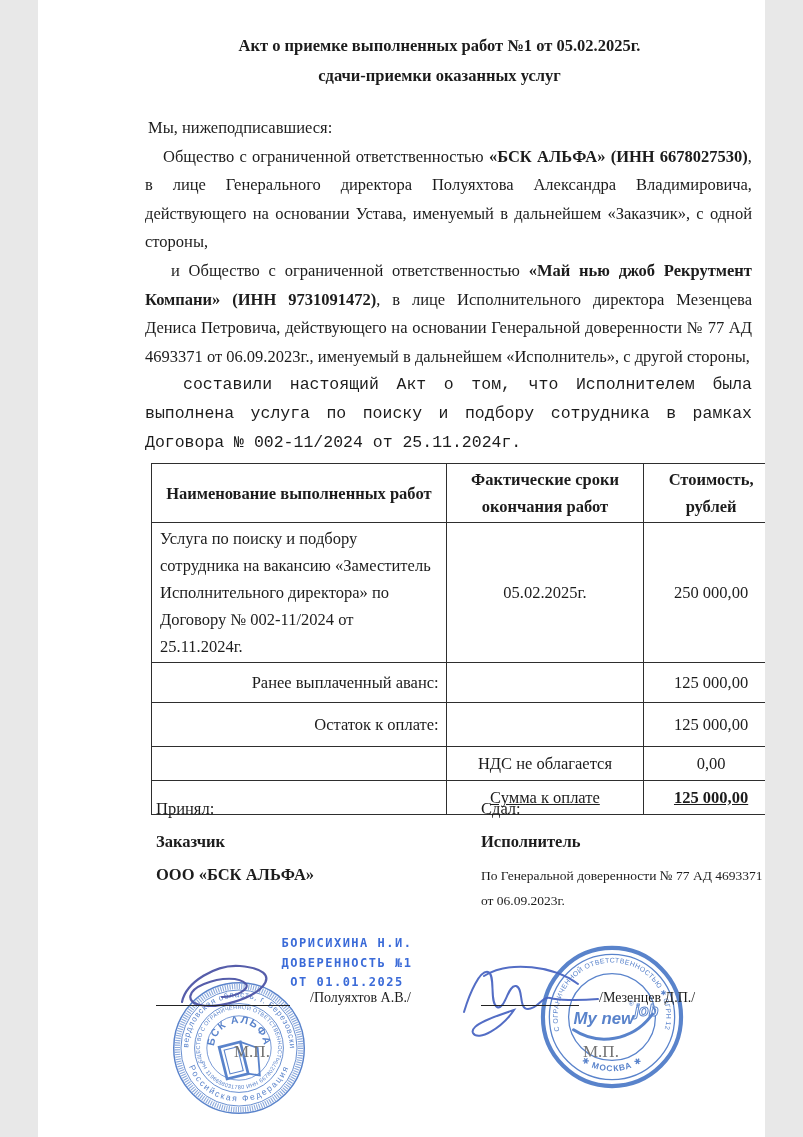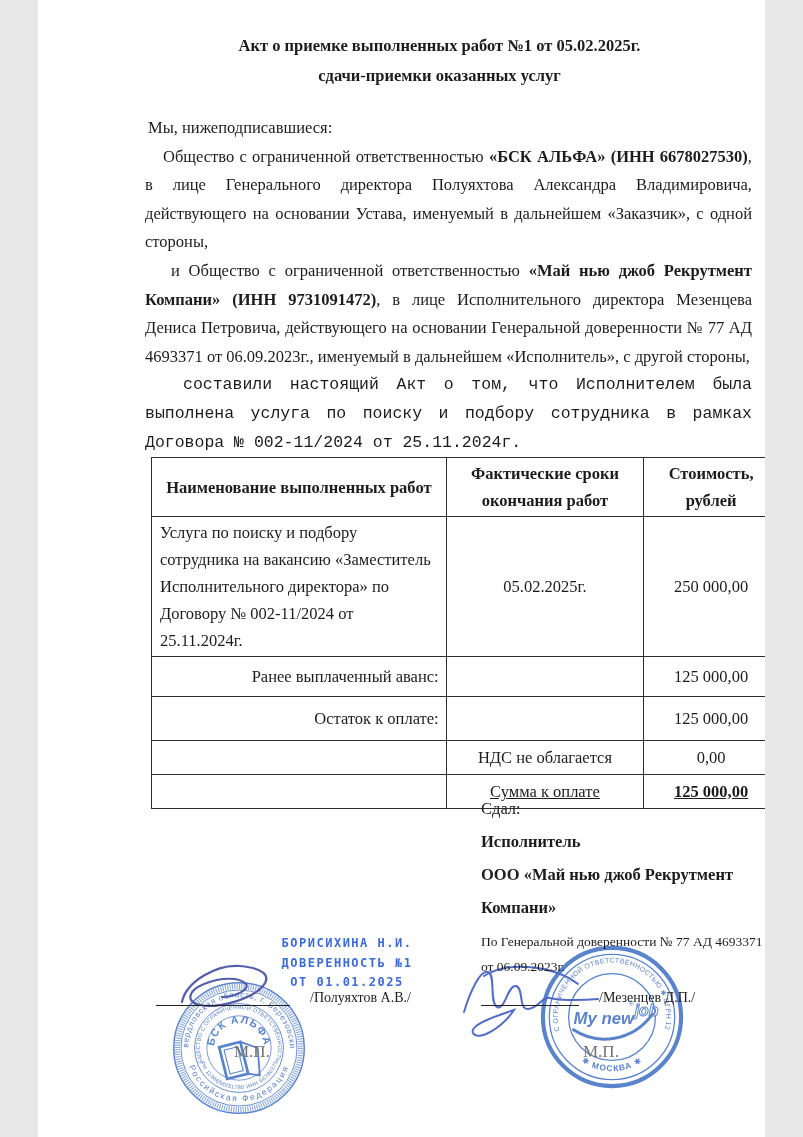--- a/index.html
+++ b/index.html
@@ -24,21 +24,21 @@
   }
   .content p{margin:0;}
   p.intro{text-indent:3px;text-align:left;}
   p.para1{text-indent:18px;}
   p.para2{text-indent:26px;}
   p.para3{text-indent:38px;font-family:Liberation Mono, monospace;}
   .content b{font-weight:bold;margin-top:28px;}
   
   .works-table{
     border-collapse:collapse;
-    width:628px;margin-left:6px;
+    width:628px;margin-left:6px;margin-top:6px;
     font-size:16.5px;line-height:27px;
   }
   .works-table td,.works-table th{
     border:1.6px solid #2e2e2e;
     padding:2px 8px;vertical-align:middle;
   }
   .works-table th{font-weight:bold;text-align:center;}
   .works-table col.c1{width:47%;}
   .works-table col.c2{width:31.5%;}
   .works-table col.c3{width:21.5%;}
@@ -132,25 +132,29 @@
       <tr class="r5">
         <td></td>
         <td class="cell-center">Сумма к оплате</td>
         <td class="cell-center bold">125 000,00</td>
       </tr>
     </tbody>
       </table>
 
   </div>
 
+  <div class="sig-col left">
+    <div>Принял:</div>
+    <div class="bold">Заказчик</div>
+    <div class="bold">ООО «БСК АЛЬФА»</div>
+  </div>
 
   <div class="sig-col right">
     <div>Сдал:</div>
     <div class="bold">Исполнитель</div>
-    <div class="bold">ООО «Май нью джоб Рекрутмент Компани»</div>
     <div class="poa">
       <div>По Генеральной доверенности № 77 АД 4693371</div>
       <div>от 06.09.2023г.</div>
     </div>
   </div>
 
   <div class="typewriter">
     <div>БОРИСИХИНА Н.И.</div>
     <div>ДОВЕРЕННОСТЬ №1</div>
     <div>ОТ 01.01.2025</div>

